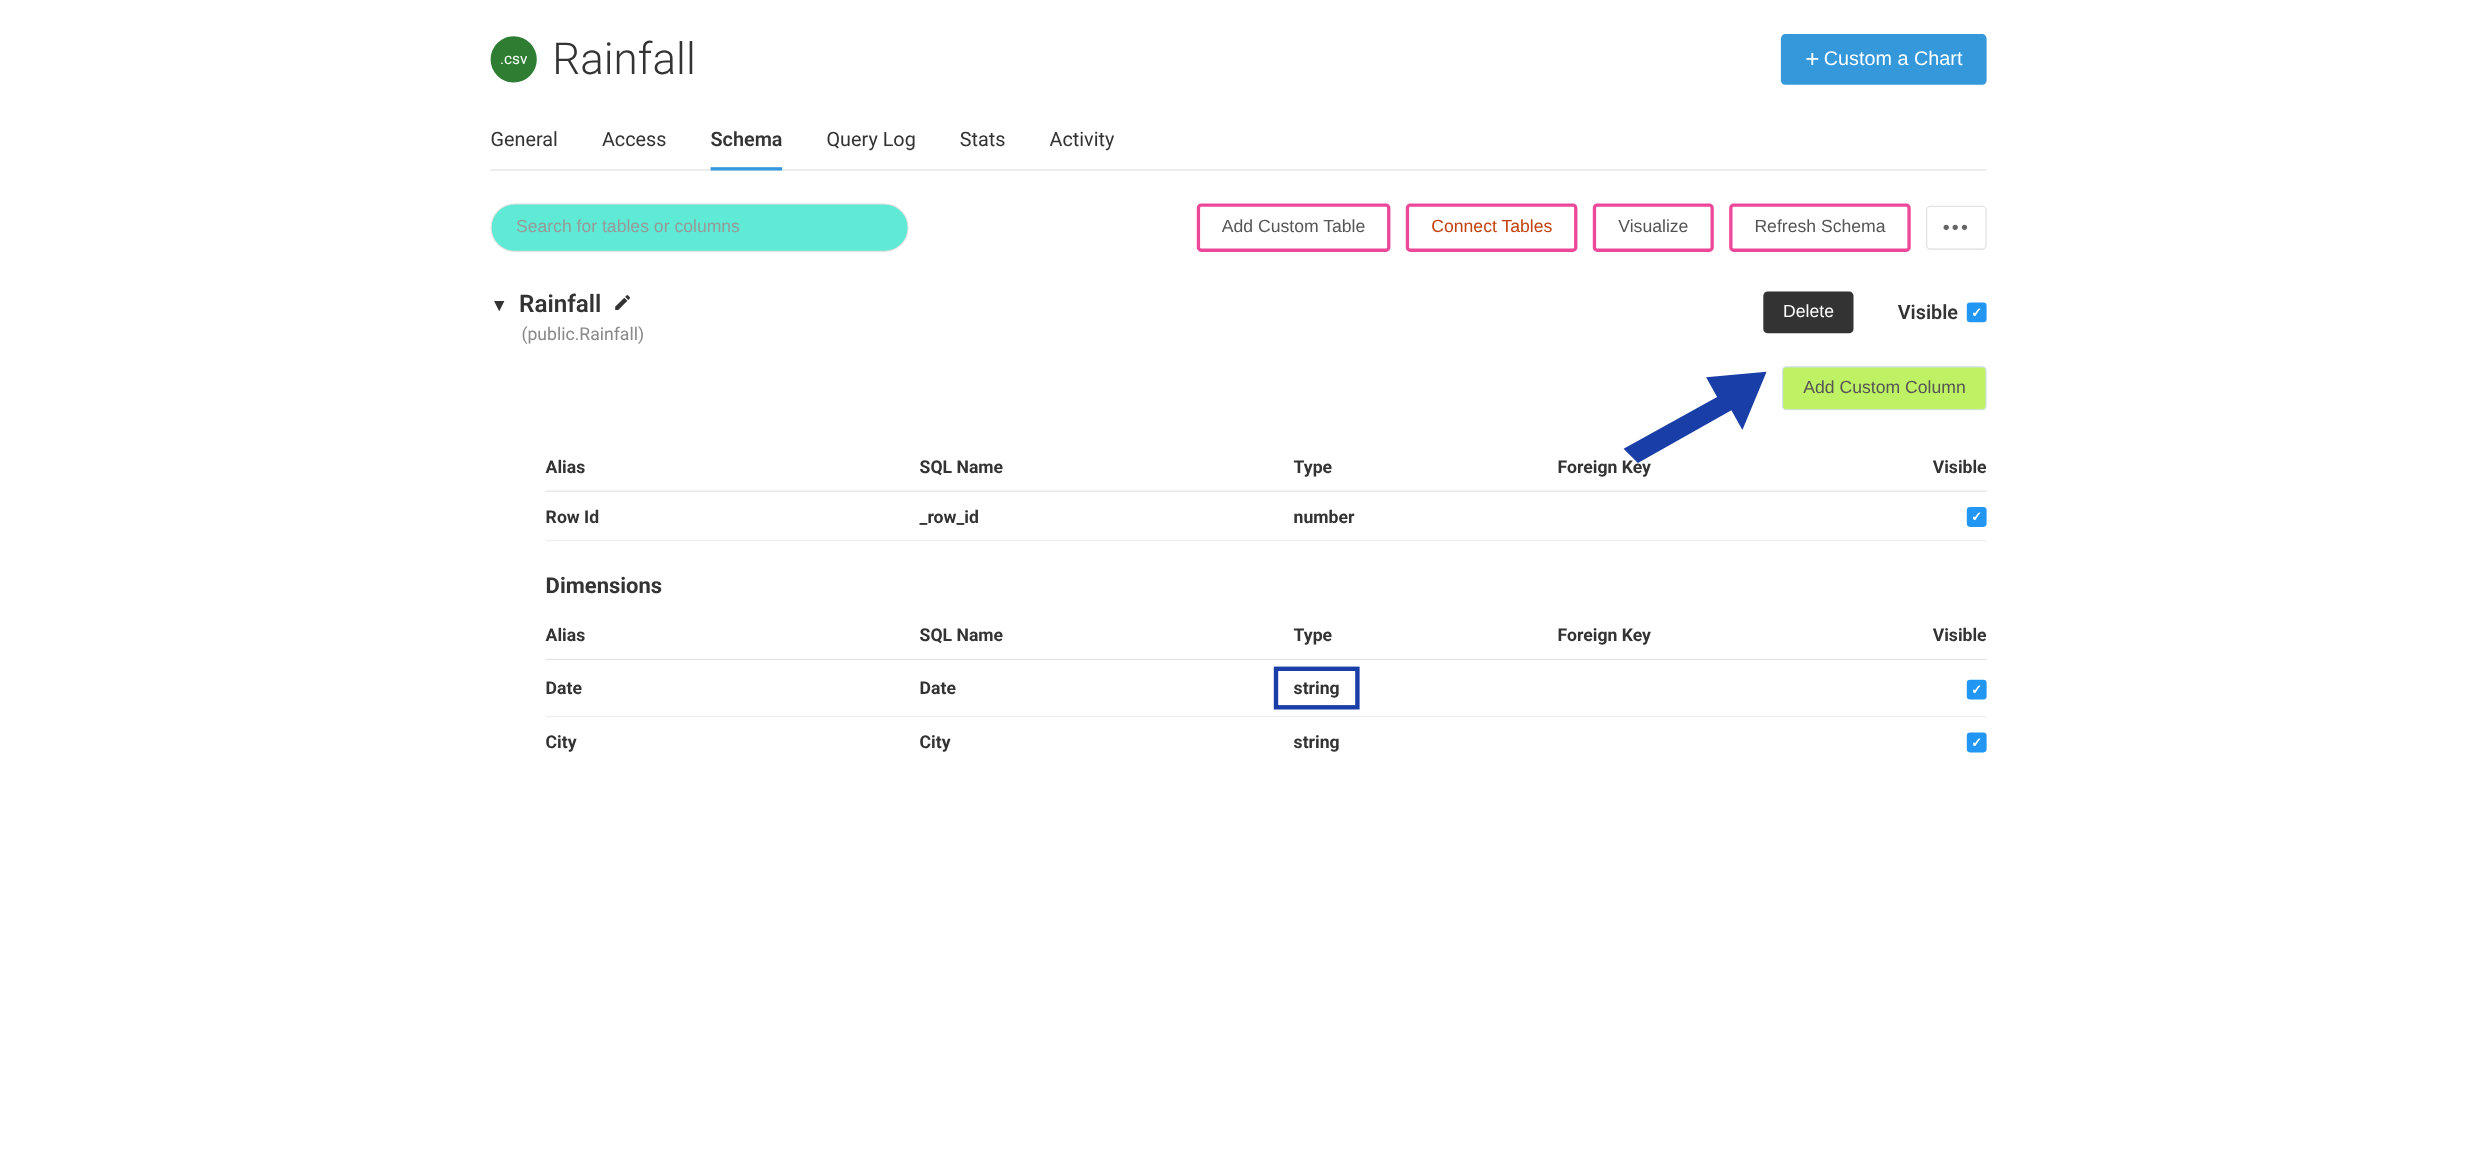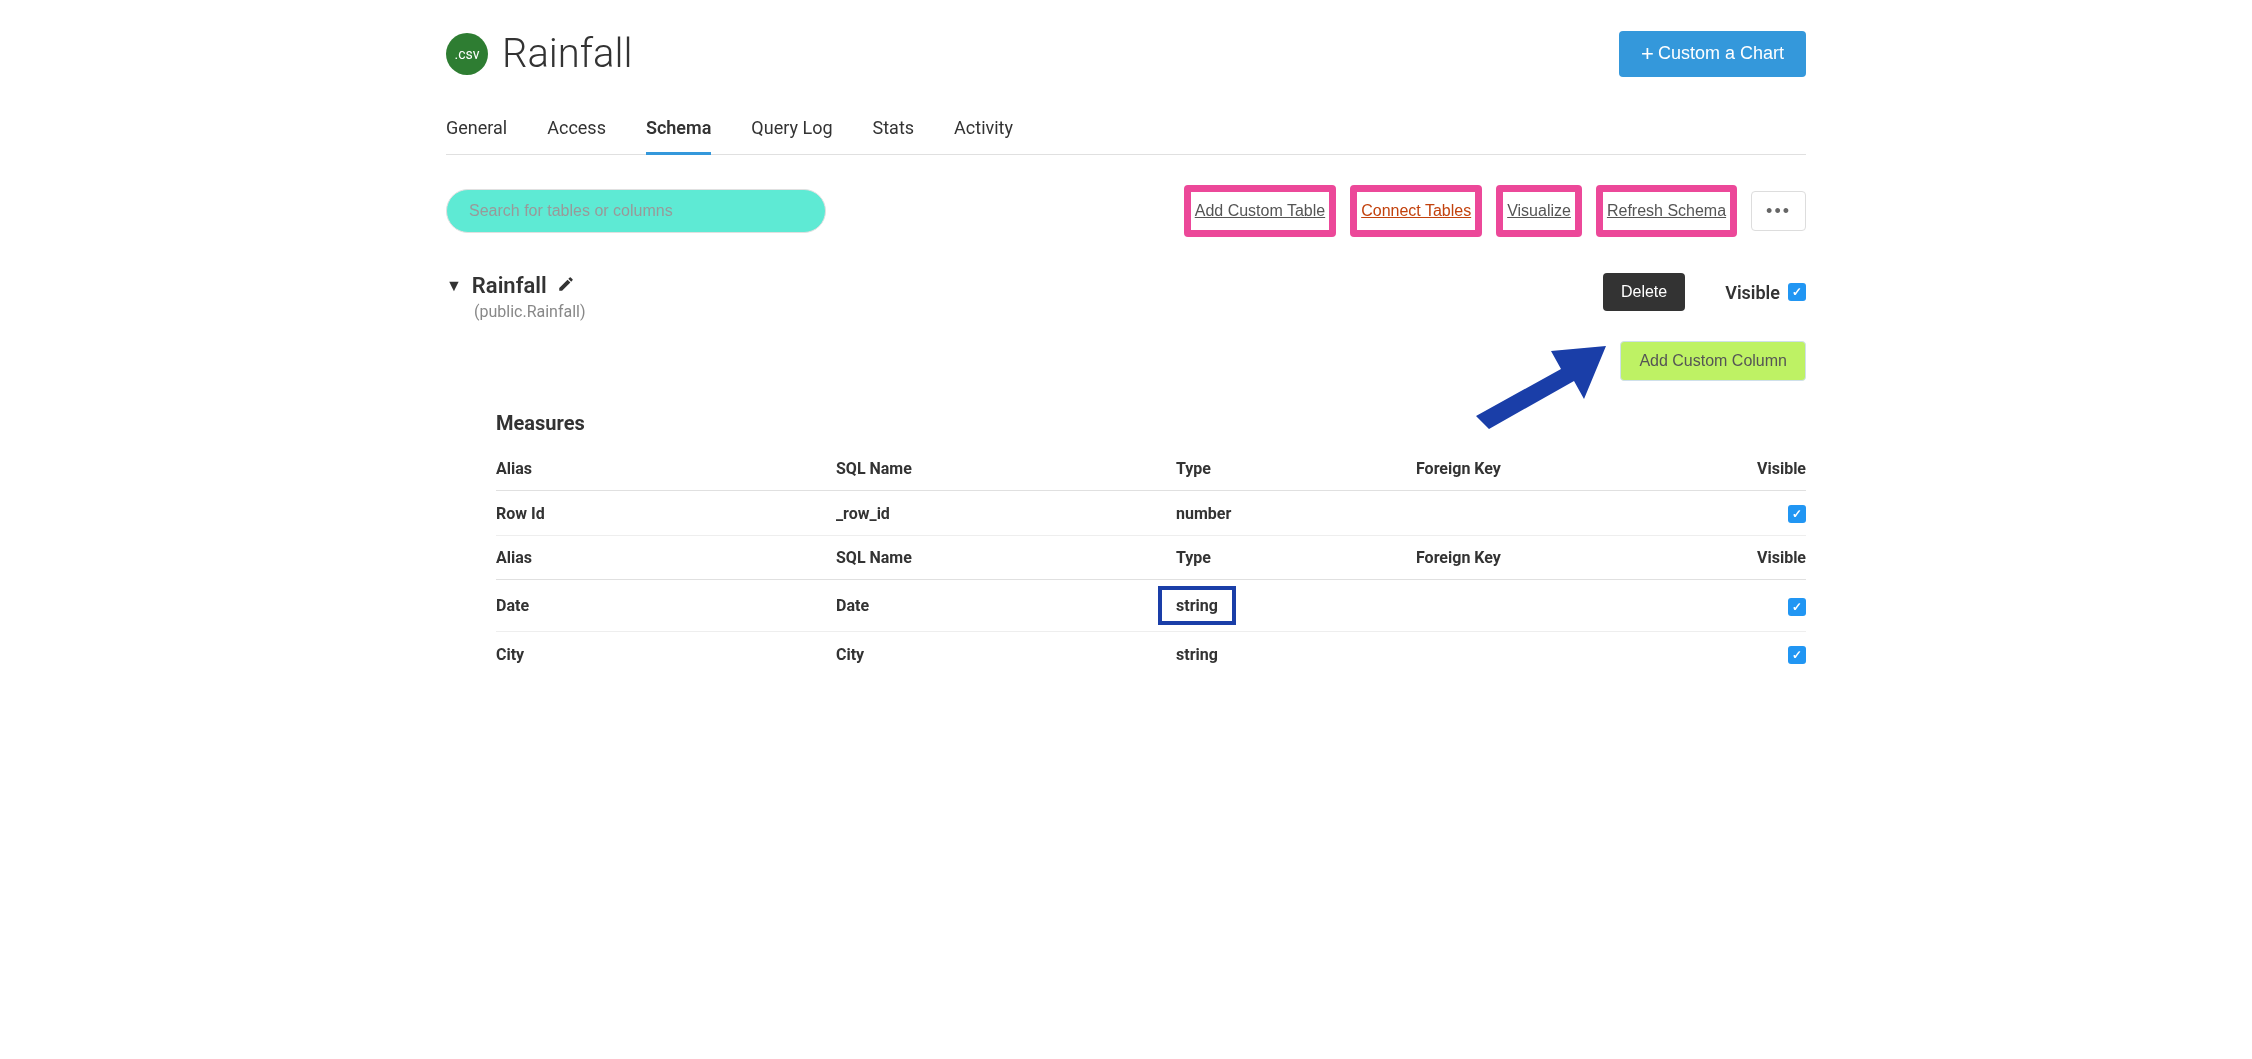--- a/index.html
+++ b/index.html
@@ -108,27 +108,26 @@
     .search-input::placeholder {
       color: #999;
     }
     .toolbar-right {
       display: flex;
       gap: 14px;
       align-items: center;
     }
     .btn-outline {
       background: #fff;
-      border: 7px solid #ec4899;
-      padding: 10px 4px;
+      border: 3px solid #ec4899;
+      padding: 10px 20px;
       font-size: 16px;
       border-radius: 4px;
       cursor: pointer;
       color: #555;
-      text-decoration: underline;
     }
     .btn-outline.disabled {
       color: #c2410c;
       cursor: default;
     }
     .btn-more {
       background: #fff;
       border: 1px solid #ddd;
       padding: 10px 14px;
       border-radius: 4px;
@@ -326,36 +325,36 @@
         <marker id="arrowhead" markerWidth="10" markerHeight="10" refX="6" refY="3" orient="auto">
           <polygon points="0 0, 8 3, 0 6" fill="#1a3ea8"></polygon>
         </marker>
       </defs>
       <polygon points="10,85 95,38 85,20 140,15 118,68 108,50 23,98" fill="#1a3ea8"></polygon>
     </svg>
     <button class="add-column-btn">Add Custom Column</button>
   </div>
 
   <div class="content-indent">
-    <div class="section-heading">Measures</div>
     <div class="grid-header">
       <div>Alias</div>
       <div>SQL Name</div>
       <div>Type</div>
       <div>Foreign Key</div>
       <div class="col-visible">Visible</div>
     </div>
     <div class="grid-row">
       <div>Row Id</div>
       <div>_row_id</div>
       <div>number</div>
       <div></div>
       <div class="col-visible"><span class="checkbox">✓</span></div>
     </div>
 
+    <div class="section-heading" style="margin-top:28px">Dimensions</div>
     <div class="grid-header">
       <div>Alias</div>
       <div>SQL Name</div>
       <div>Type</div>
       <div>Foreign Key</div>
       <div class="col-visible">Visible</div>
     </div>
     <div class="grid-row">
       <div>Date</div>
       <div>Date</div>

